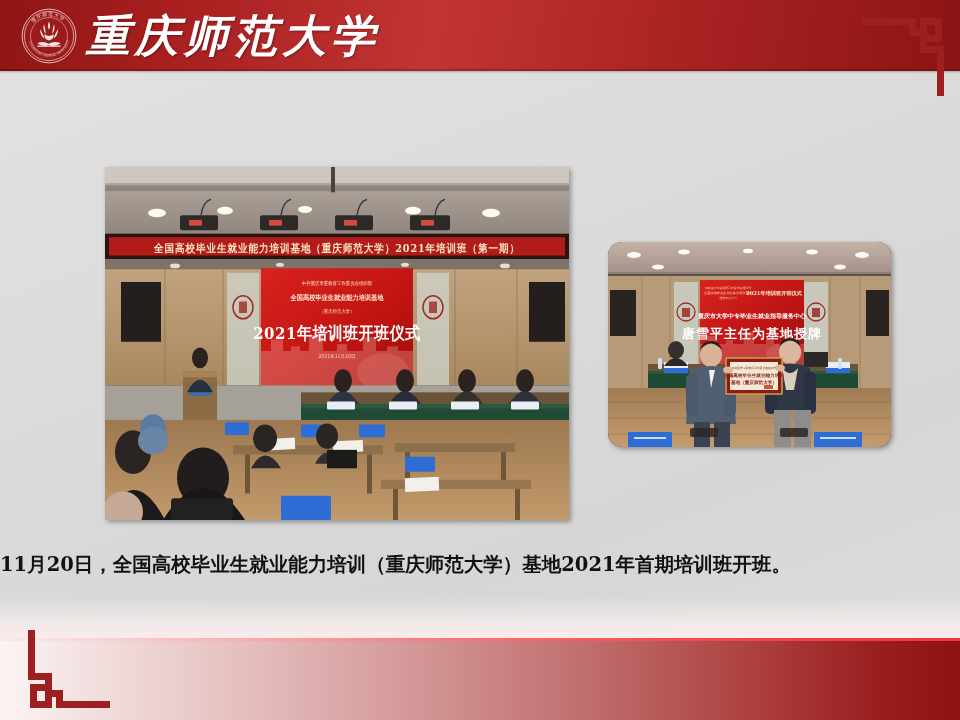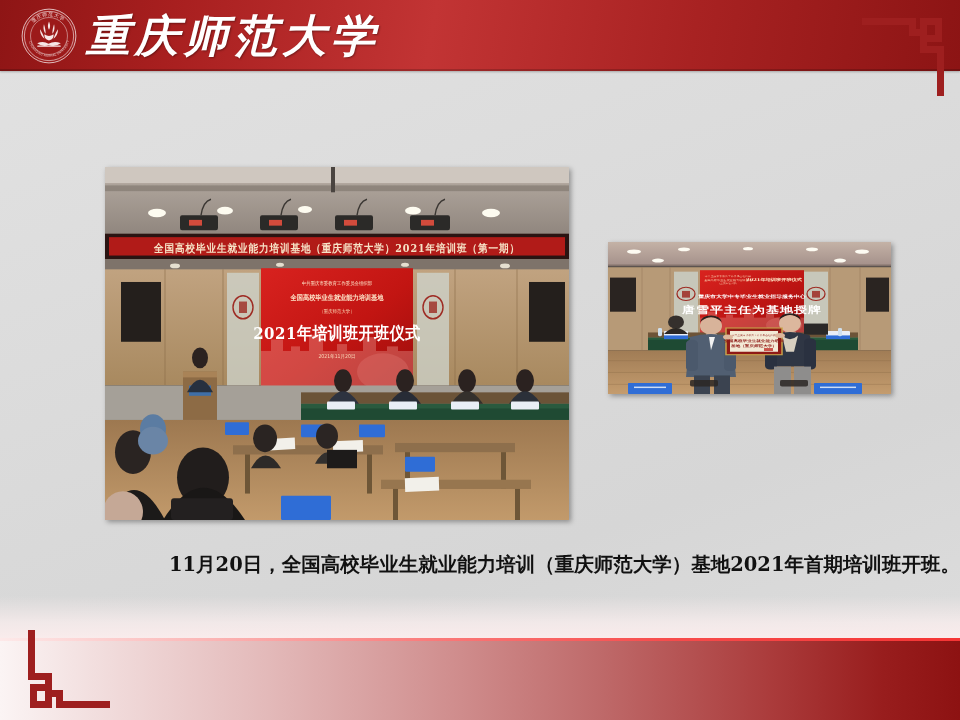--- a/index.html
+++ b/index.html
@@ -81,31 +81,31 @@
     box-shadow: 2px 2px 5px rgba(0,0,0,0.35);
     overflow: hidden;
     background: #3a3a3a;
   }
   #photo-1 {
     left: 105px; top: 167px;
     width: 464px; height: 353px;
   }
   #photo-2 {
     left: 608px; top: 242px;
-    width: 283px; height: 152px;
+    width: 283px; height: 205px; border-radius: 14px;
   }
   .photo svg { display: block; width: 100%; height: 100%; }
 
   
   #caption {
     position: absolute;
     left: 0;
     top: 551px;
     width: 960px;
-    text-align: right;
+    text-align: left;
     font-family: "DejaVu Serif", serif;
     font-size: 19.5px;
     font-weight: bold;
     color: #111111;
     letter-spacing: 0px;
     white-space: nowrap;
   }
 
   
   #bottom-band {

